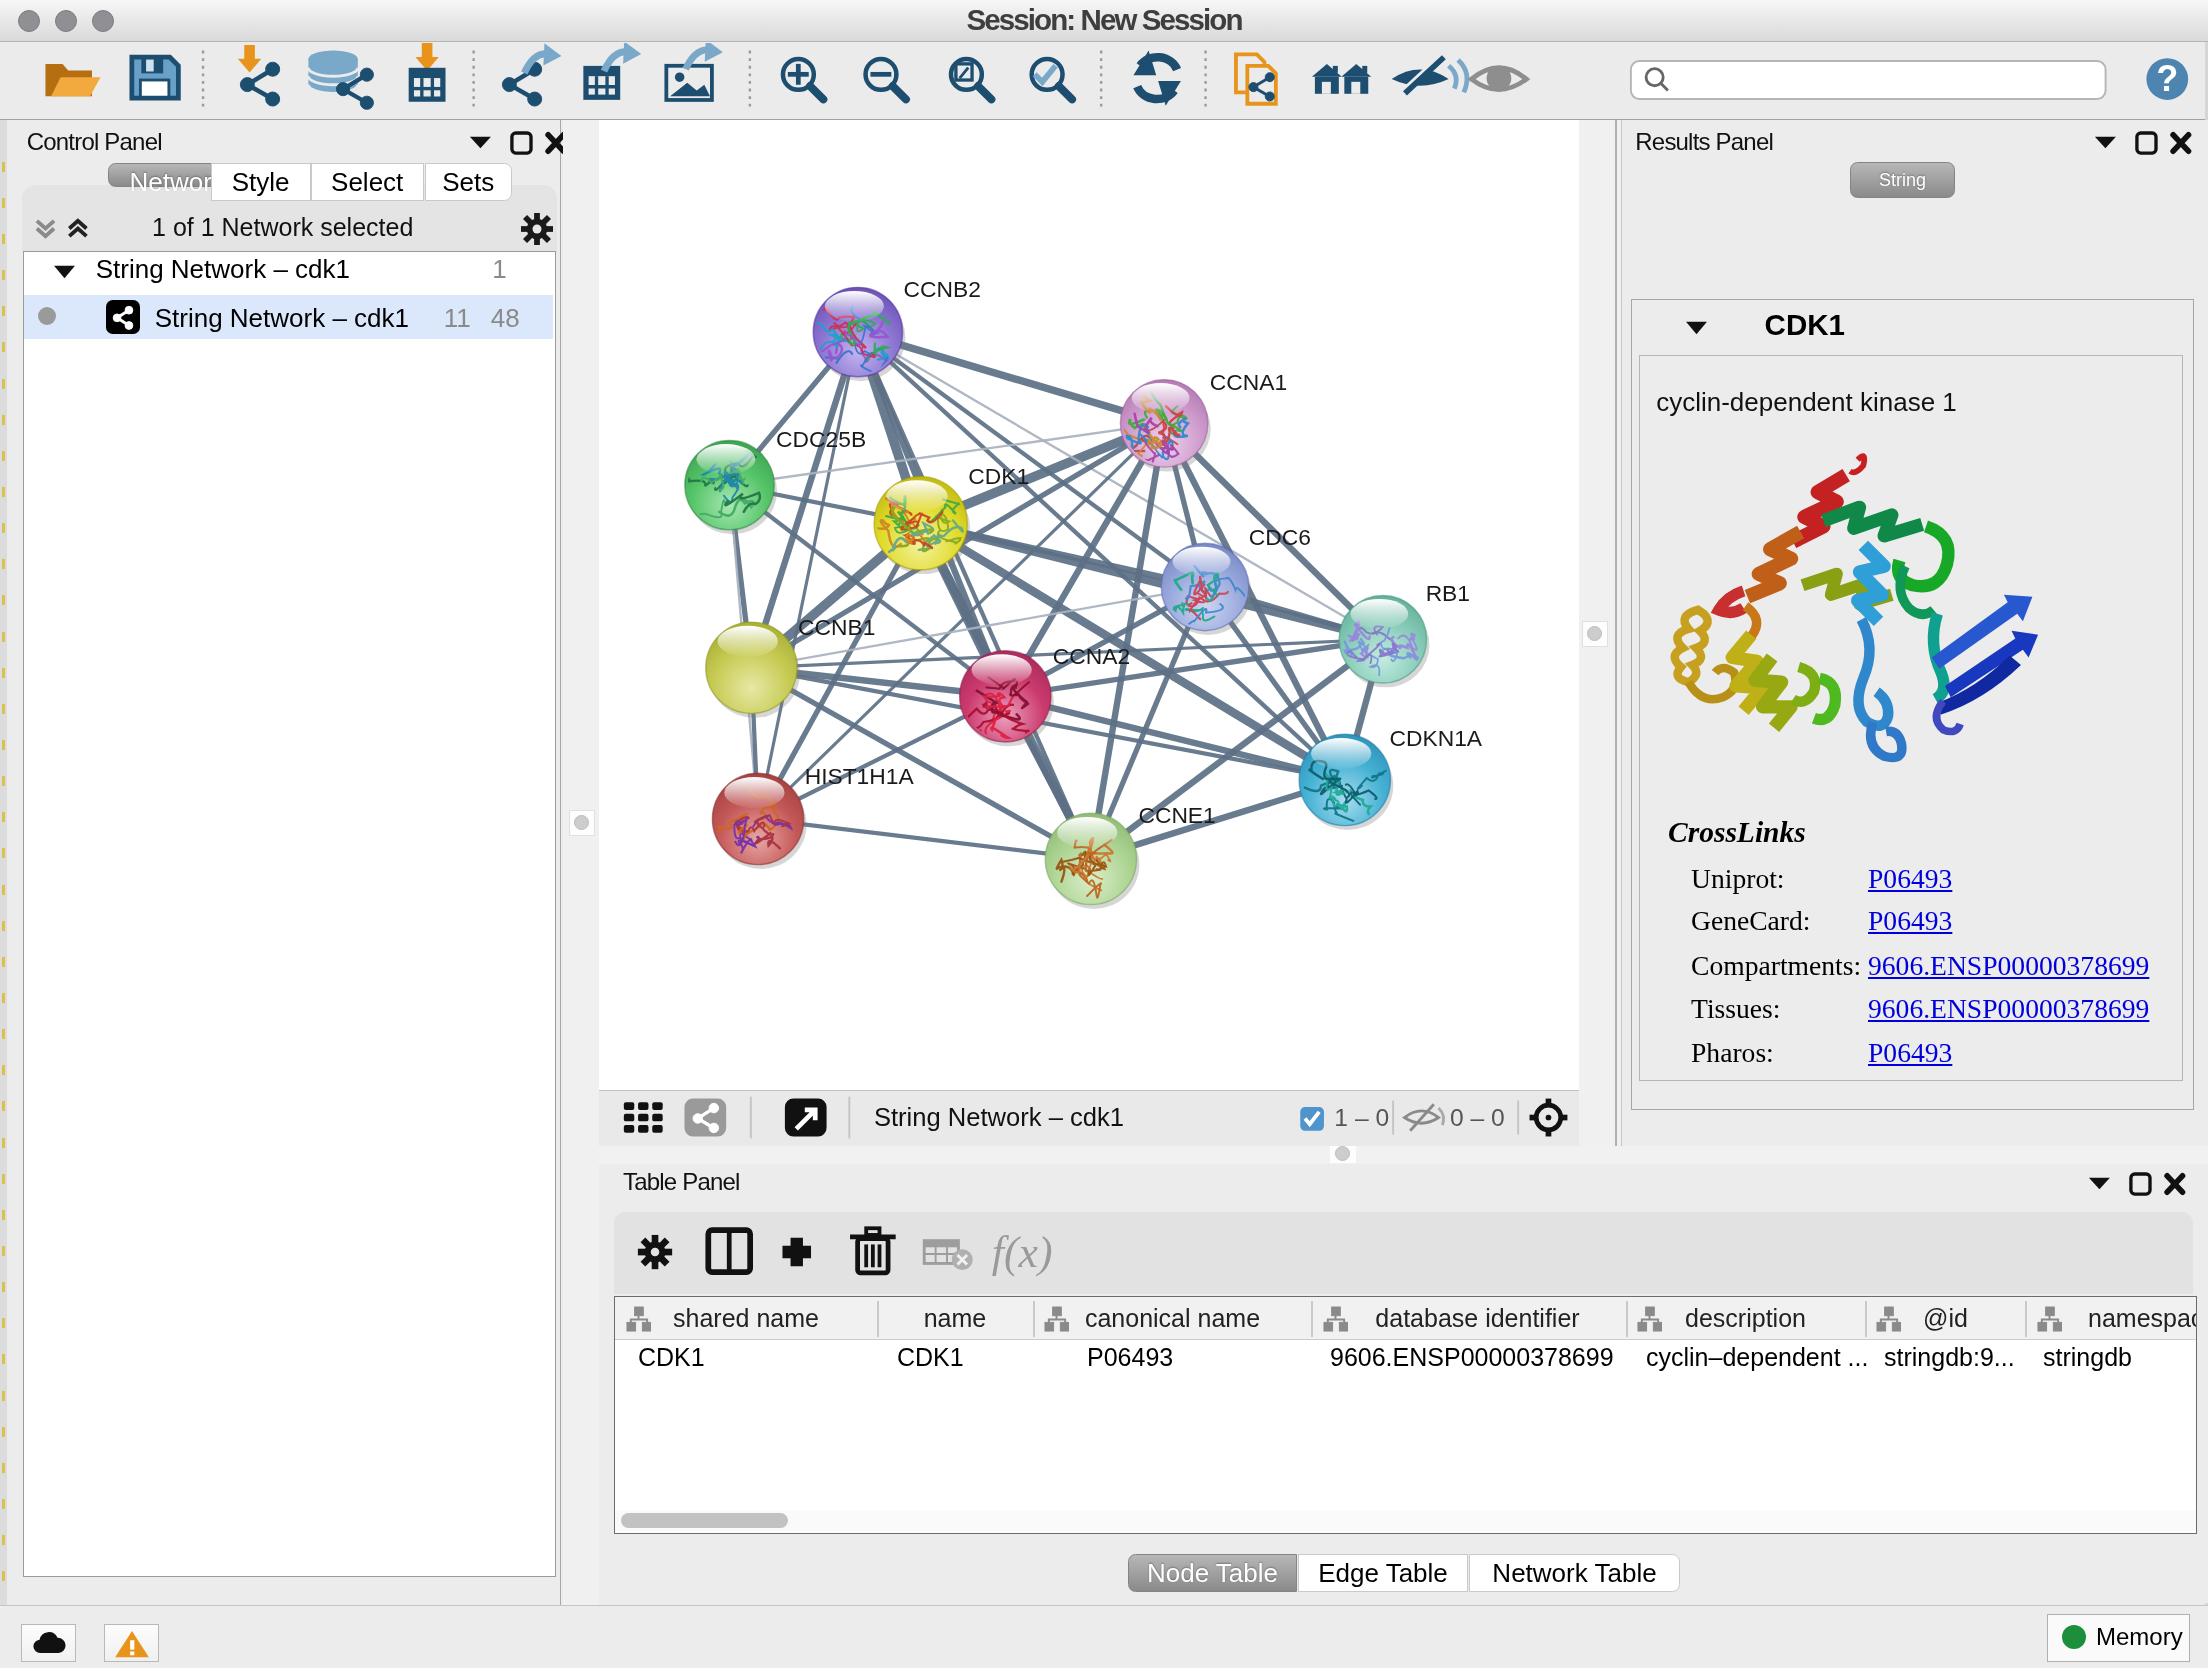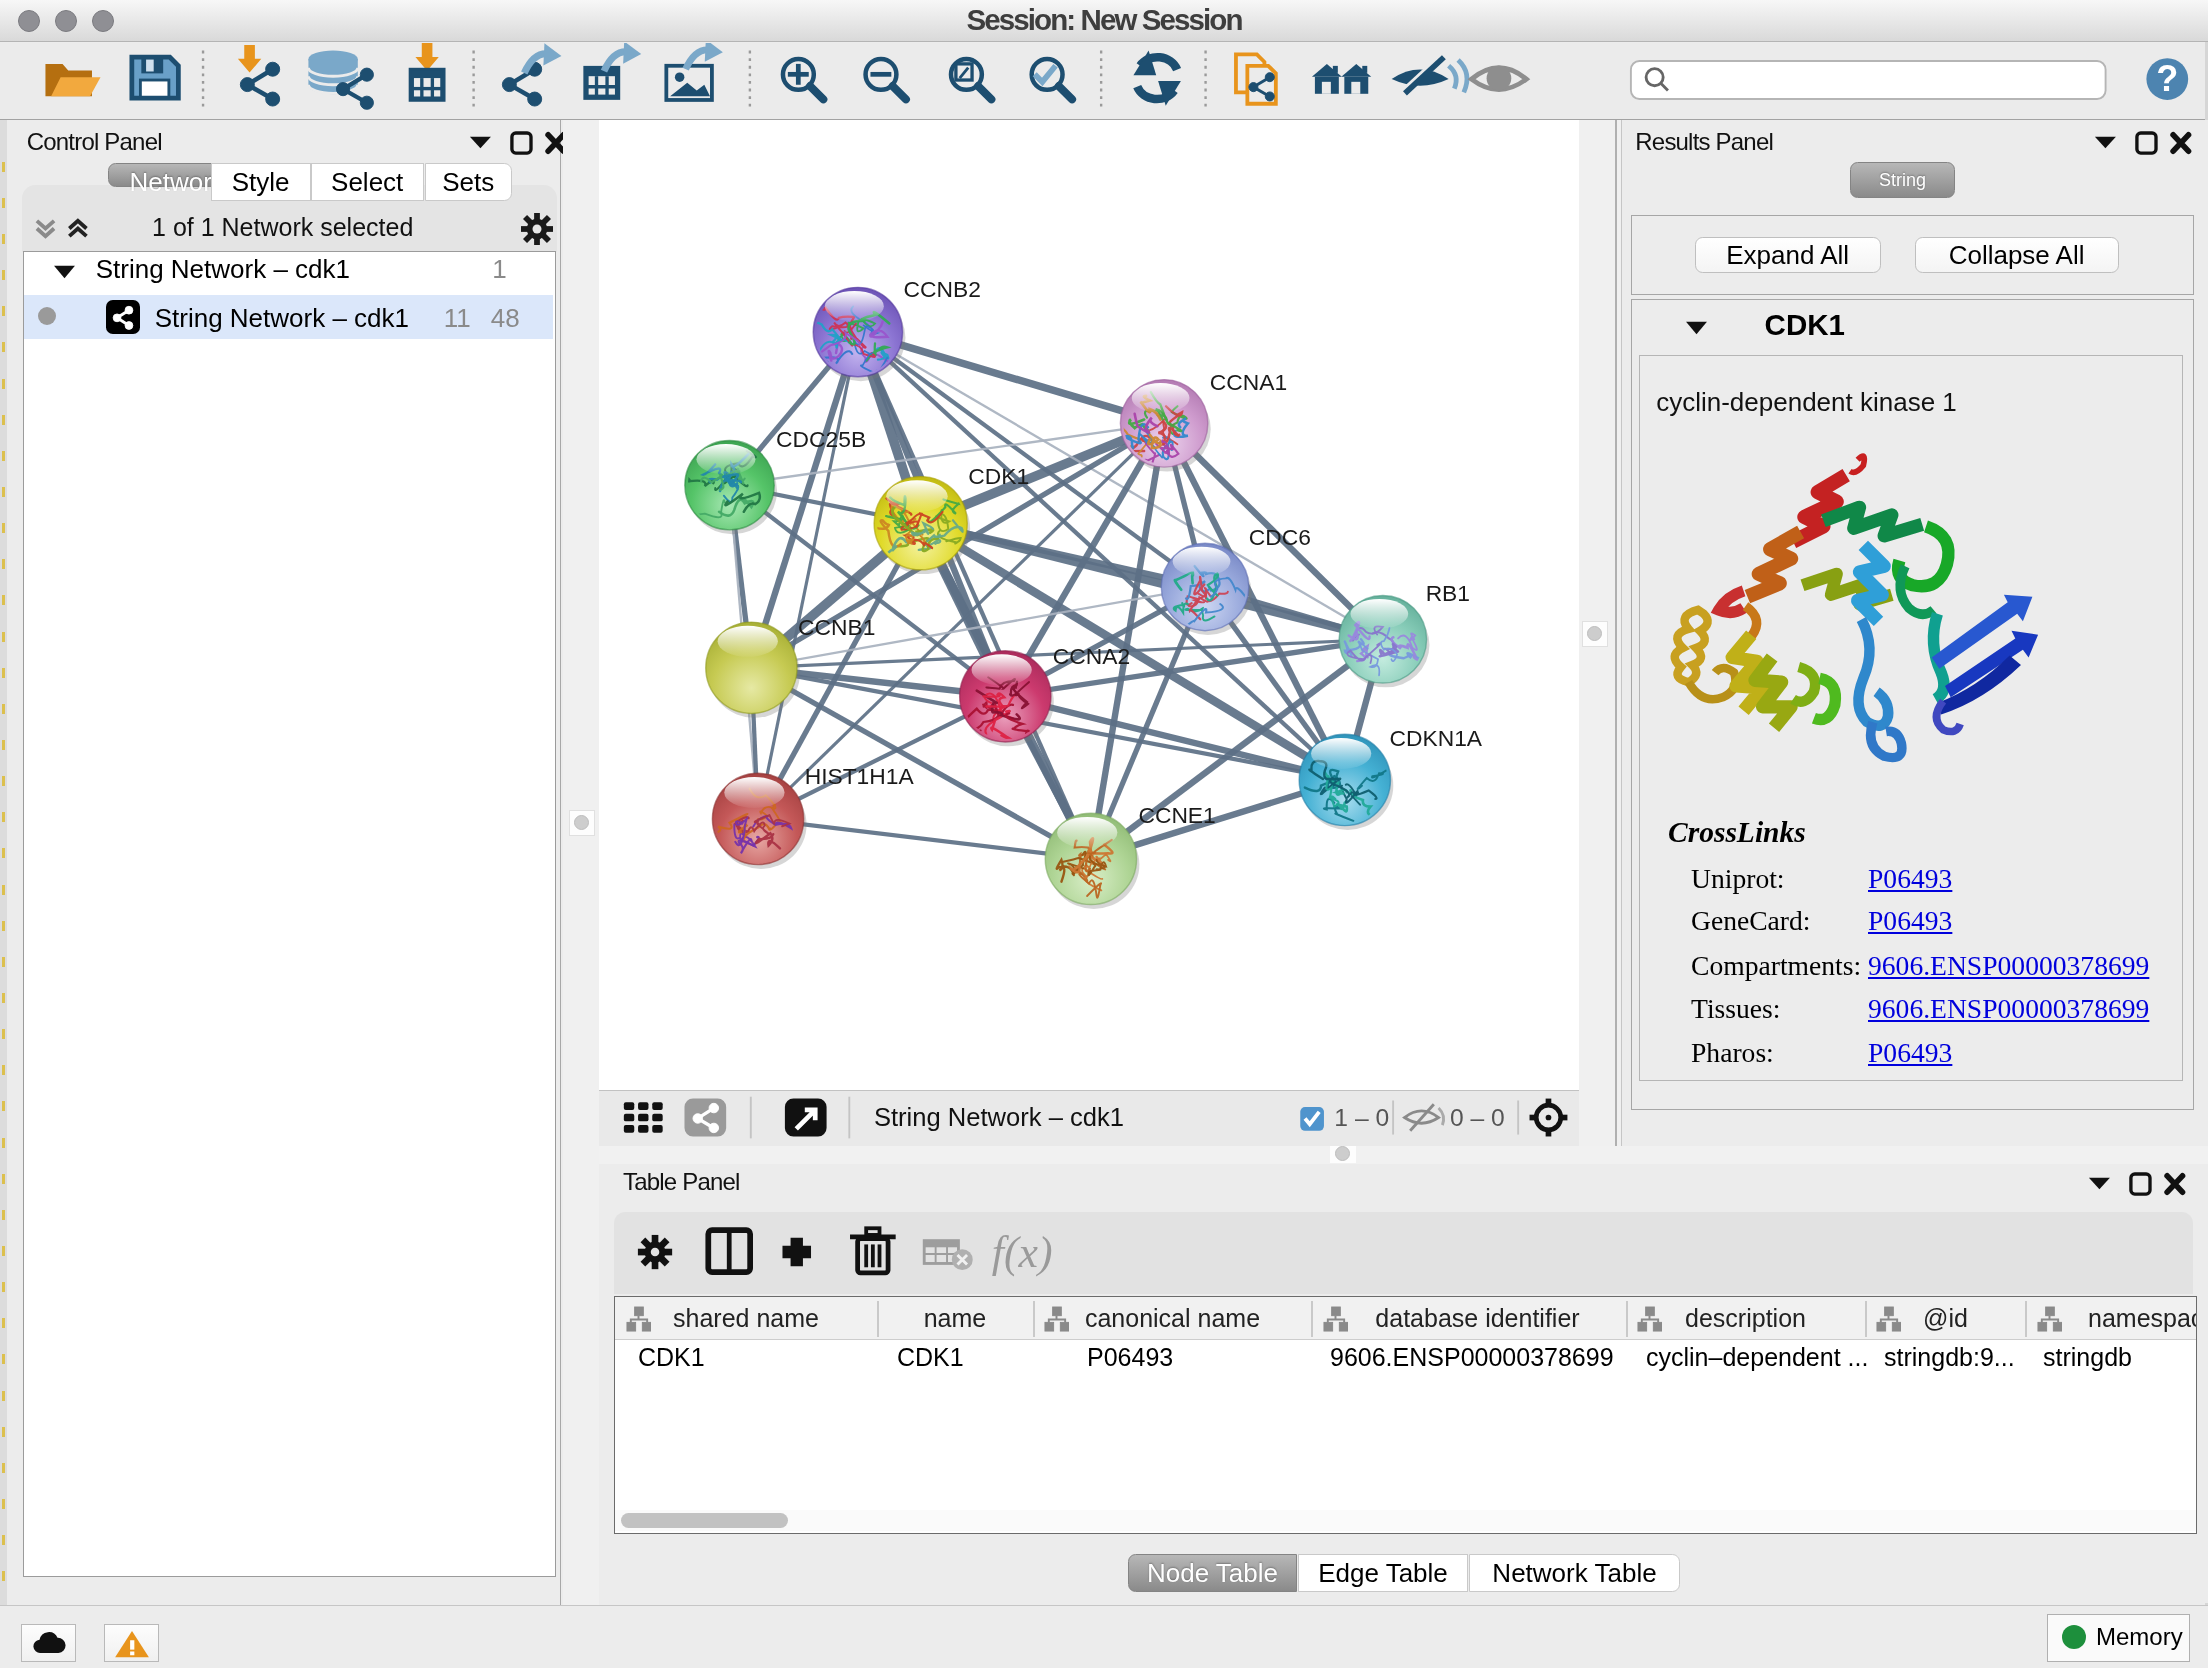--- a/index.html
+++ b/index.html
@@ -670,24 +670,20 @@
     </svg>
   </div>
 <div class="abs" style="left:1622px;top:120px;width:587px;height:1026px;background:#ececec;">
     <div class="abs panelhdr" style="left:13.3px;top:7.6px;">Results Panel</div>
     <svg class="abs" style="left:471px;top:11.4px;" width="105" height="25" viewBox="0 0 110 26">
 <path d="M 2 6 L 24 6 L 13 18 Z" fill="#111"></path>
 <rect x="46" y="2" width="20" height="21" rx="4" fill="none" stroke="#111" stroke-width="3.5"></rect>
 <path d="M 84 4 L 100 21 M 100 4 L 84 21" stroke="#111" stroke-width="6" stroke-linecap="round"></path>
 </svg>
     <div class="abs tabsel tab" style="left:228px;top:42px;width:105px;height:36px;line-height:34px;border-radius:7.6px;font-size:18px;">String</div>
-    <div class="abs" style="left:8.6px;top:95px;width:563px;height:80px;border:1.9px solid #a6a6a6;background:#ececec;">
-      <div class="abs btn" style="left:63px;top:21px;width:186px;height:36px;line-height:34px;">Expand All</div>
-      <div class="abs btn" style="left:283px;top:21px;width:204px;height:36px;line-height:34px;">Collapse All</div>
-    </div>
     <div class="abs" style="left:8.6px;top:179px;width:563px;height:811px;border:1.9px solid #a6a6a6;background:#ececec;">
       <svg class="abs" style="left:52px;top:19px;" width="25" height="19" viewBox="0 0 26 20">
         <path d="M 2 3 L 24 3 L 13 16 Z" fill="#111"></path>
       </svg>
       <div class="abs" style="left:133px;top:7.6px;font-size:29.5px;font-weight:bold;color:#000;">CDK1</div>
       <div class="abs" style="left:7.6px;top:55px;width:544px;height:726px;border:1.9px solid #b5b5b5;background:#ececec;">
         <div class="abs" style="left:16px;top:7.6px;font-size:26px;color:#111;margin-top:23px;">cyclin-dependent kinase 1</div>
       </div>
     </div>
   </div>

